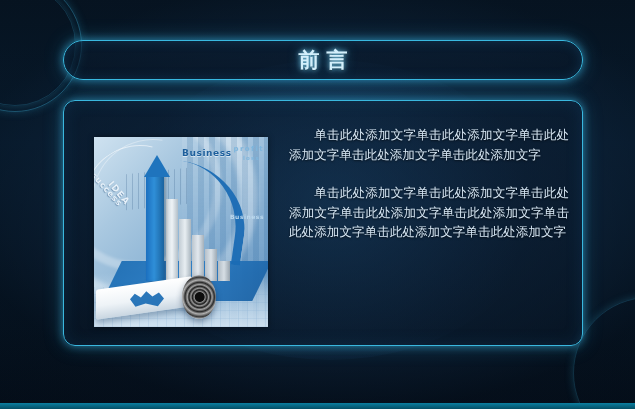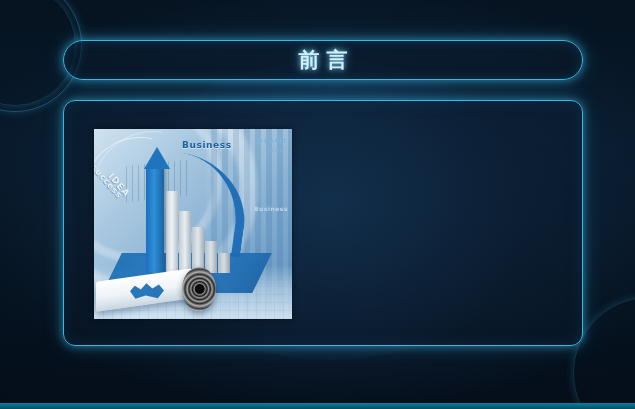--- a/index.html
+++ b/index.html
@@ -103,22 +103,22 @@
       0 0 20px rgba(56,180,225,0.26),
       inset 0 0 16px rgba(26,95,145,0.22);
     display: flex;
     align-items: flex-start;
   }
 
   
   #illustration {
     position: absolute;
     left: 30px;
-    top: 28px;
-    width: 198px;
+    top: 36px;
+    width: 174px;
     height: 190px;
     overflow: hidden;
     background: linear-gradient(135deg, #cfe2f0 0%, #a9c8e0 28%, #8fb6d6 52%, #6f9ec7 74%, #5d90bd 100%);
     box-shadow: 0 0 6px rgba(0,0,0,0.45);
   }
   .ill-layer { position: absolute; pointer-events: none; }
 
   
   .swirl {
     left: -62px; top: -52px; width: 190px; height: 190px;
@@ -339,17 +339,21 @@
       <div class="ill-layer roll-cyl"></div>
 
       <span class="ill-text business">Business</span>
       <span class="ill-text profit">profit</span>
       <span class="ill-text loss">loss</span>
       <span class="ill-text business2">Business</span>
       <span class="ill-text success">success</span>
       <span class="ill-text idea">IDEA</span>
     </div>
 
+    <div id="text-column">
+      <p class="paragraph">单击此处添加文字单击此处添加文字单击此处添加文字单击此处添加文字单击此处添加文字</p>
+      <p class="paragraph">单击此处添加文字单击此处添加文字单击此处添加文字单击此处添加文字单击此处添加文字单击此处添加文字单击此处添加文字单击此处添加文字</p>
+    </div>
 
   </div>
 
   <div id="bottom-strip"></div>
 </div>
 
 </body></html>

